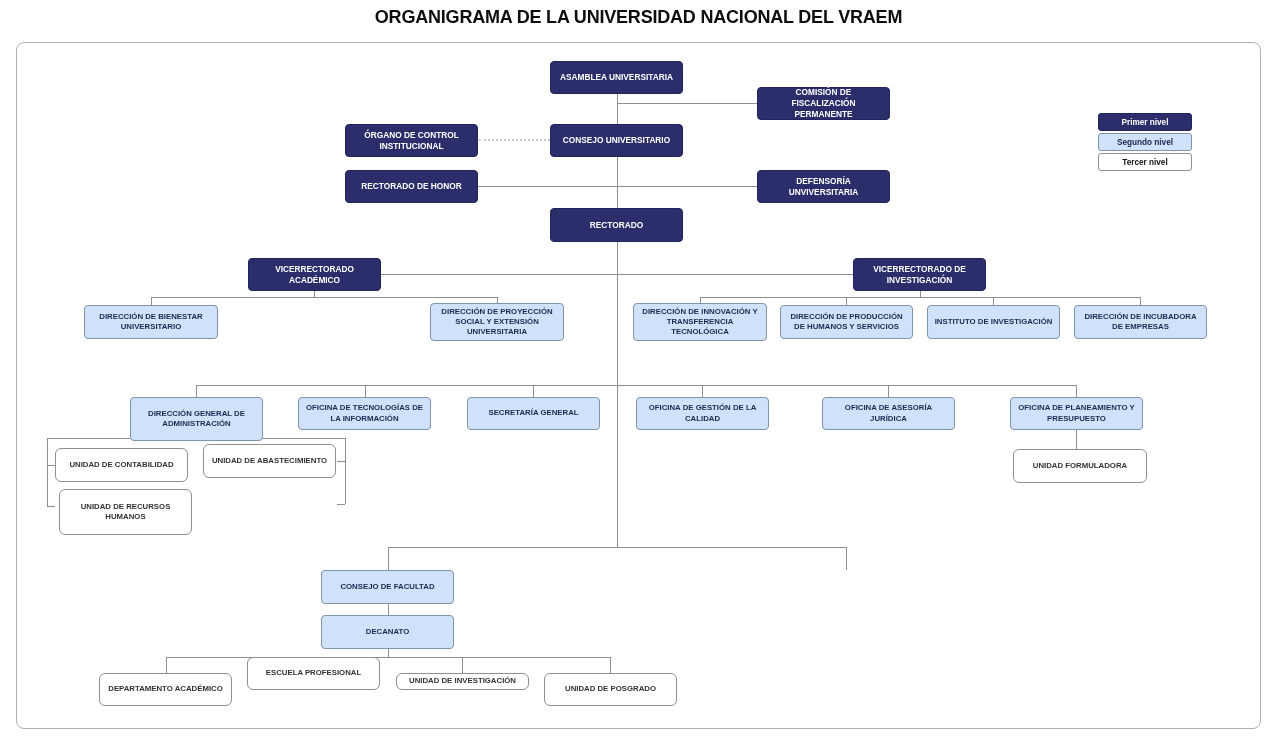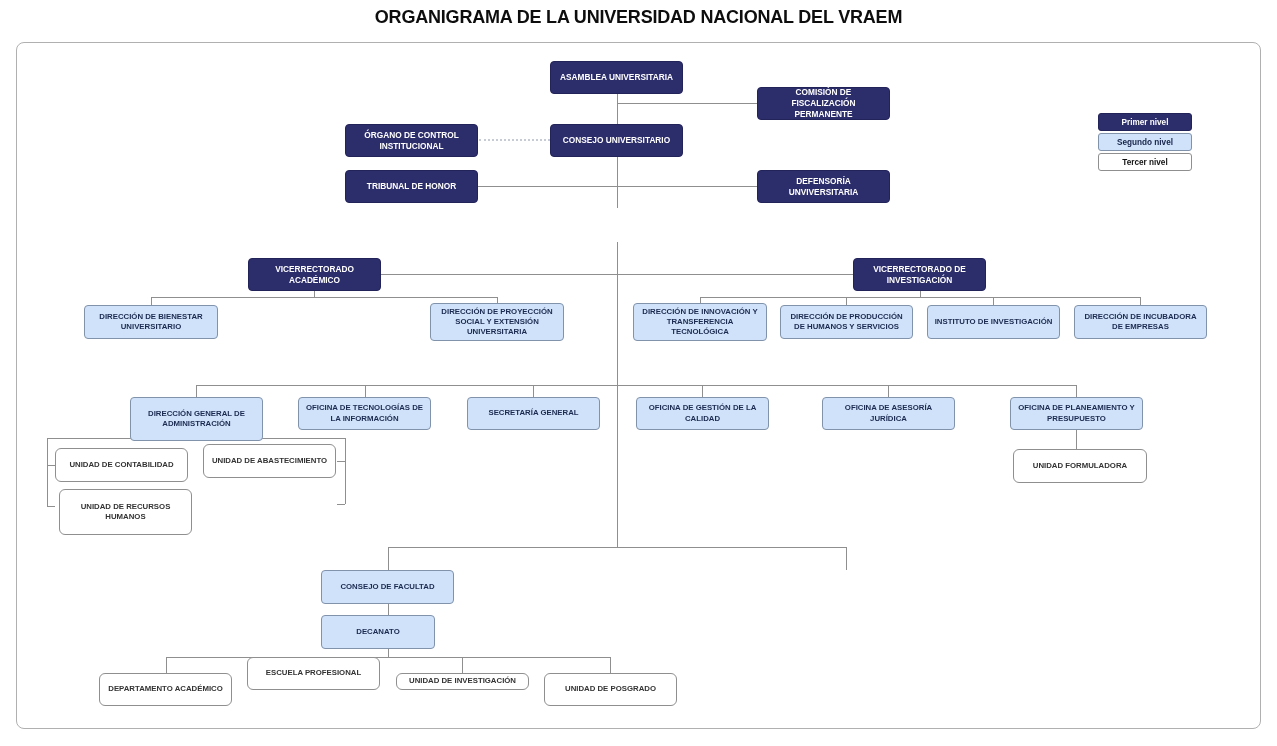--- a/index.html
+++ b/index.html
@@ -85,24 +85,27 @@
   <div class="node l1" style="left:757px;top:87px;width:133px;height:33px">
       <span class="w122">COMISIÓN DE FISCALIZACIÓN PERMANENTE</span>
     </div>
   <div class="node l1" style="left:345px;top:124px;width:133px;height:33px">
       <span class="w100">ÓRGANO DE CONTROL INSTITUCIONAL</span>
     </div>
   <div class="node l1" style="left:550px;top:124px;width:133px;height:33px">
       <span>CONSEJO UNIVERSITARIO</span>
     </div>
   <div class="node l1" style="left:345px;top:170px;width:133px;height:33px">
-      <span>TRIBUNAL DE HONOR</span>
+      <span>RECTORADO DE HONOR</span>
     </div>
   <div class="node l1" style="left:757px;top:170px;width:133px;height:33px">
       <span class="w80">DEFENSORÍA UNVIVERSITARIA</span>
+    </div>
+  <div class="node l1" style="left:550px;top:208px;width:133px;height:34px">
+      <span>RECTORADO</span>
     </div>
   <div class="node l1" style="left:248px;top:258px;width:133px;height:33px">
       <span class="w90">VICERRECTORADO ACADÉMICO</span>
     </div>
   <div class="node l1" style="left:853px;top:258px;width:133px;height:33px">
       <span class="w105">VICERRECTORADO DE INVESTIGACIÓN</span>
     </div>
 
   <div class="node l2" style="left:84px;top:305px;width:134px;height:34px">
       <span class="w110">DIRECCIÓN DE BIENESTAR UNIVERSITARIO</span>
@@ -136,21 +139,21 @@
     </div>
   <div class="node l2" style="left:822px;top:397px;width:133px;height:33px">
       <span class="w100">OFICINA DE ASESORÍA JURÍDICA</span>
     </div>
   <div class="node l2" style="left:1010px;top:397px;width:133px;height:33px">
       <span class="w120">OFICINA DE PLANEAMIENTO Y PRESUPUESTO</span>
     </div>
   <div class="node l2" style="left:321px;top:570px;width:133px;height:34px">
       <span>CONSEJO DE FACULTAD</span>
     </div>
-  <div class="node l2" style="left:321px;top:615px;width:114px;height:34px">
+  <div class="node l2" style="left:321px;top:615px;width:133px;height:34px">
       <span>DECANATO</span>
     </div>
 
   <div class="node l3" style="left:55px;top:448px;width:133px;height:34px">
       <span>UNIDAD DE CONTABILIDAD</span>
     </div>
   <div class="node l3" style="left:203px;top:444px;width:133px;height:34px">
       <span>UNIDAD DE ABASTECIMIENTO</span>
     </div>
   <div class="node l3" style="left:59px;top:489px;width:133px;height:46px">

